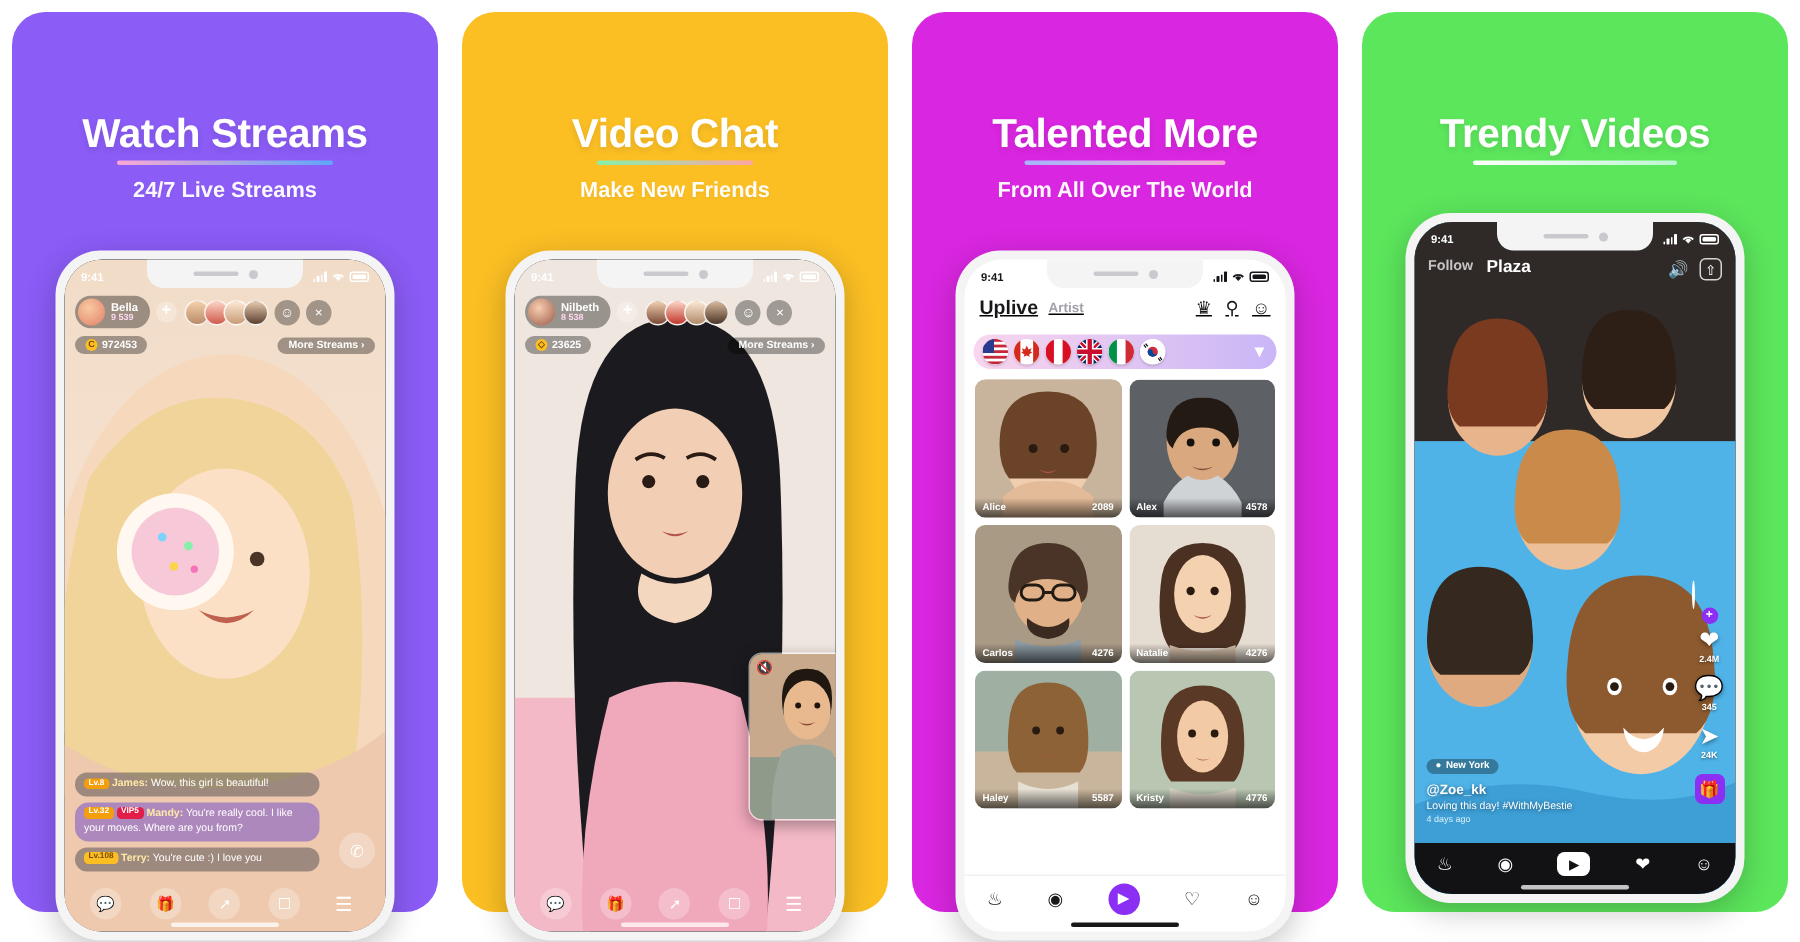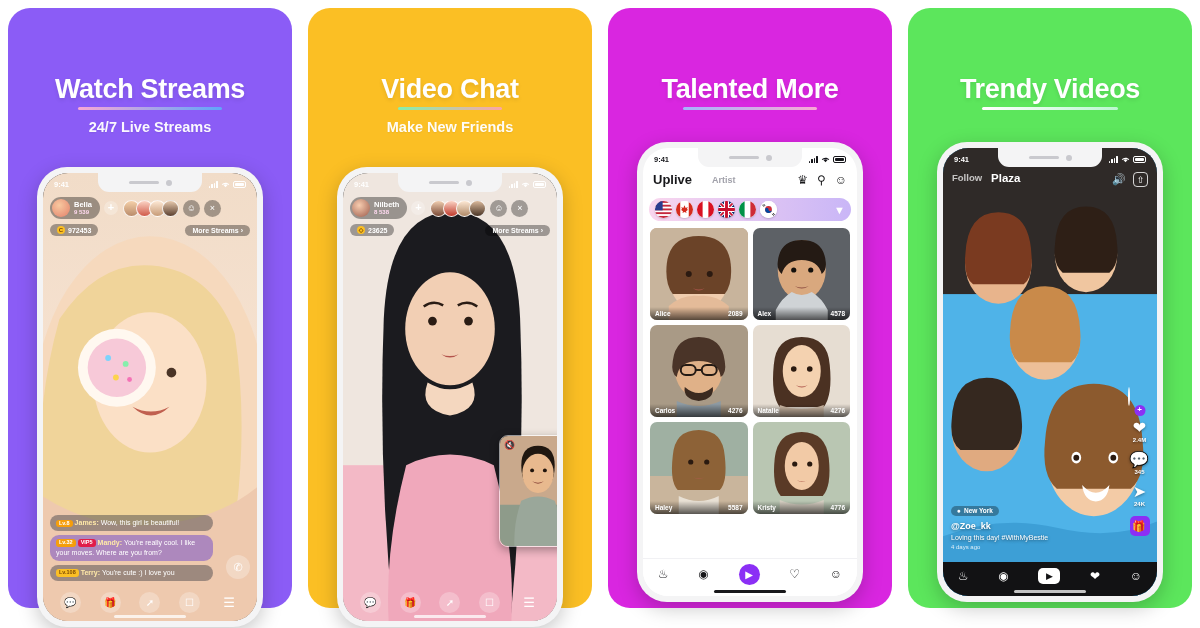--- a/index.html
+++ b/index.html
@@ -146,21 +146,21 @@
     position: absolute; right: -20px; bottom: 74px; z-index: 26;
     width: 78px; height: 112px; border-radius: 9px; overflow: hidden;
     background-size: cover; background-position: center;
     box-shadow: 0 3px 10px rgba(0,0,0,.34); border: 1.5px solid rgba(255,255,255,.55);
   }
   .pip .mute { position: absolute; top: 4px; left: 4px; color: #fff; font-size: 9px; }
 
   
   .up-screen { background: #fff; }
   .up-head { position: absolute; top: 22px; left: 0; right: 0; z-index: 20;
-    display: flex; align-items: center; padding: 2px 10px 0 10px; gap: 20px; }
+    display: flex; align-items: center; padding: 2px 10px 0 10px; gap: 7px; text-decoration: underline; }
   .up-logo { font-size: 13px; font-weight: 800; color: #18181b; }
   .up-tab { font-size: 9px; font-weight: 600; color: #a1a1aa; }
   .up-icons { margin-left: auto; display: flex; gap: 9px; color: #18181b; font-size: 12px; align-items: center; }
   .flags {
     position: absolute; top: 50px; left: 6px; right: 6px; z-index: 20; height: 23px;
     border-radius: 12px; background: linear-gradient(90deg,#f9d6ee,#c9b6f7);
     display: flex; align-items: center; padding: 0 6px; gap: 4px;
   }
   .flag { width: 17px; height: 17px; border-radius: 50%; overflow: hidden; flex: none;
     box-shadow: 0 1px 2px rgba(0,0,0,.18); position: relative; background: #fff; }
@@ -422,20 +422,21 @@
         </div>
         <div class="homebar"></div>
       </div>
     </div>
   </div>
 
   <div class="panel p3">
     <div class="panel-bg"></div>
     <div class="head">
       <h1>Talented More</h1>
+      <h2>From All Over The World</h2>
     </div>
     <div class="phone">
       <div class="screen up-screen">
         <div class="notch">
             <span class="spk"></span>
             <span class="cam"></span>
           </div>
         <div class="statusbar dark">
           <span>9:41</span>
           <span class="sb-icons">

